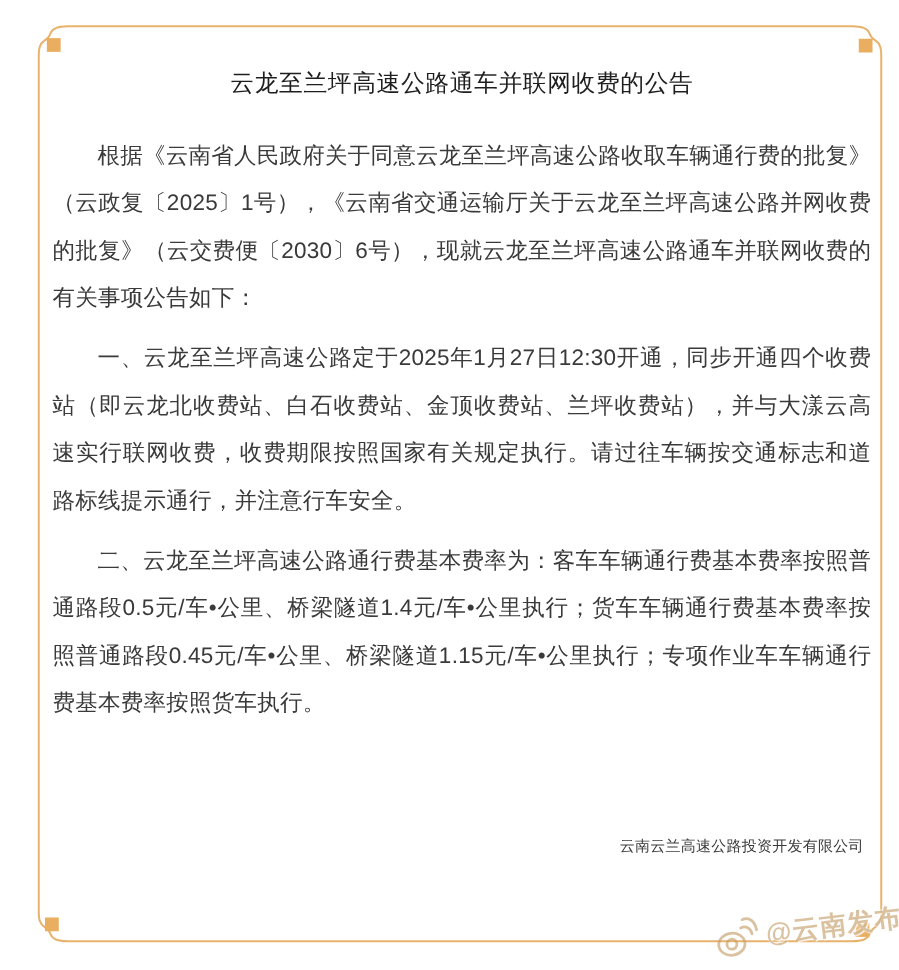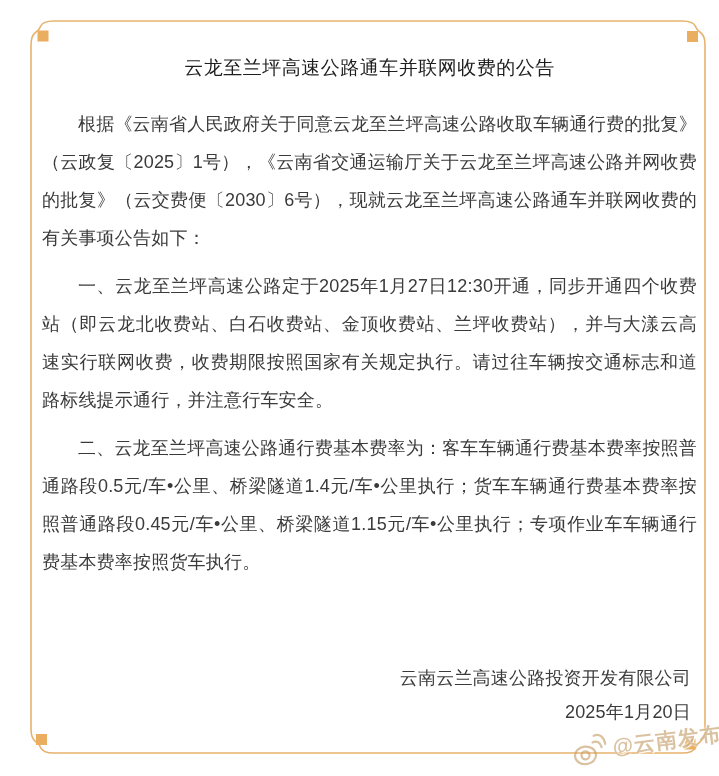--- a/index.html
+++ b/index.html
@@ -69,24 +69,25 @@
   .doc-body p.closing {
     margin-top: 14px;
     text-align: left;
   }
   .signature {
     position: absolute;
     top: 661px;
     left: 42px;
     width: 649px;
     text-align: right;
-    font-size: 18px;
+    font-size: 12px;
     line-height: 34px;
     color: var(--body-text-color, #3a3a3a);
     letter-spacing: 0.2px;
+    font-family: Liberation Mono, monospace;
   }
   .watermark {
     position: absolute;
     left: 572px;
     top: 735px;
     display: flex;
     align-items: center;
     gap: 5px;
     transform: rotate(-7deg);
     transform-origin: left center;
@@ -140,21 +141,20 @@
   <h1 class="title">云龙至兰坪高速公路通车并联网收费的公告</h1>
 
   <div class="doc-body">
     <p>根据《云南省人民政府关于同意云龙至兰坪高速公路收取车辆通行费的批复》（云政复〔2025〕1号），《云南省交通运输厅关于云龙至兰坪高速公路并网收费的批复》（云交费便〔2030〕6号），现就云龙至兰坪高速公路通车并联网收费的有关事项公告如下：</p>
     <p>一、云龙至兰坪高速公路定于2025年1月27日12:30开通，同步开通四个收费站（即云龙北收费站、白石收费站、金顶收费站、兰坪收费站），并与大漾云高速实行联网收费，收费期限按照国家有关规定执行。请过往车辆按交通标志和道路标线提示通行，并注意行车安全。</p>
     <p>二、云龙至兰坪高速公路通行费基本费率为：客车车辆通行费基本费率按照普通路段0.5元/车•公里、桥梁隧道1.4元/车•公里执行；货车车辆通行费基本费率按照普通路段0.45元/车•公里、桥梁隧道1.15元/车•公里执行；专项作业车车辆通行费基本费率按照货车执行。</p>
   </div>
 
   <div class="signature">
     <div>云南云兰高速公路投资开发有限公司</div>
-    <div>2025年1月20日</div>
   </div>
 
   <div class="watermark">
     <svg class="weibo-icon-svg" width="36" height="34" viewBox="0 0 36 34" xmlns="http://www.w3.org/2000/svg" aria-hidden="true">
       <g>
         <ellipse cx="13" cy="22" rx="10.5" ry="8.8"></ellipse>
         <circle cx="13" cy="22" r="4"></circle>
         <path d="M21.5 10 c4.5 -1.8 8 1.2 8.5 5.8"></path>
         <path d="M23.5 3.5 c6.5 -1.8 10 3 10.5 9.5"></path>
       </g>

